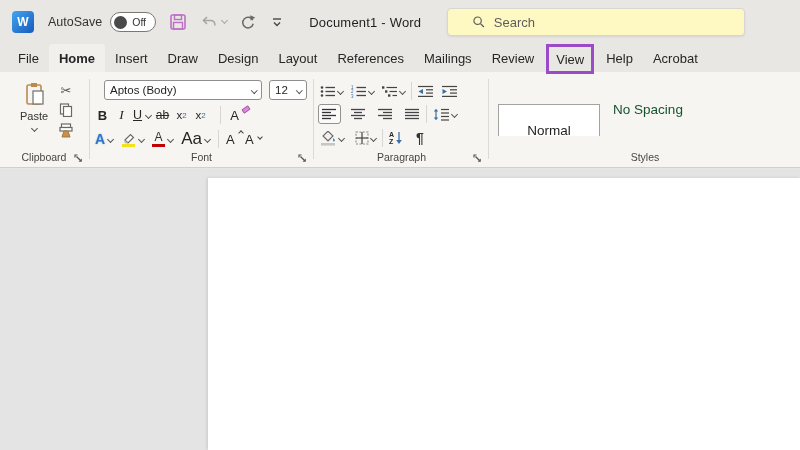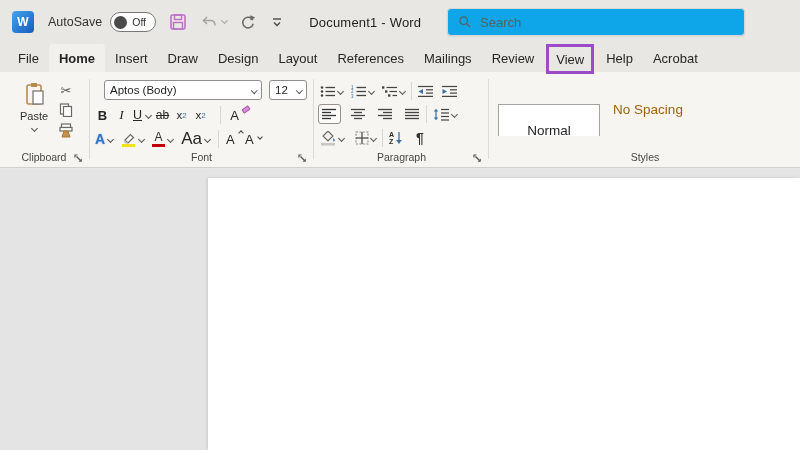--- a/index.html
+++ b/index.html
@@ -16,22 +16,22 @@
   .autosave { margin-left:14px; font-size:12.5px; color:#333; }
   .toggle { margin-left:8px; width:46px; height:20px; border:1px solid #7a7874;
     border-radius:10px; background:#fff; display:flex; align-items:center; cursor:pointer; }
   .knob { width:13px; height:13px; border-radius:50%; background:#4a4a4a; margin-left:3px; }
   .toggle-txt { font-size:10.5px; color:#333; margin-left:5px; }
   .tb-btn { margin-left:12px; display:flex; align-items:center; cursor:pointer; }
   .undo-chev { width:5px; height:5px; border-right:1.3px solid #a8a6a3;
     border-bottom:1.3px solid #a8a6a3; transform:rotate(45deg); margin-left:4px; margin-top:-3px; }
   .doc-title { margin-left:24px; font-size:13px; color:#1f1f1f; letter-spacing:.2px;text-align:right; }
   .search-box { position:absolute; left:447px; top:8px; width:298px; height:28px;
-    background:#0ea5e9; border:1px solid #D8D5D2; border-radius:4px;
-    box-shadow:0 1px 2px rgba(0,0,0,.08); display:flex; align-items:center; padding:0 10px; }
+    background:#fef9c3; border:1px solid #D8D5D2; border-radius:4px;
+    box-shadow:0 1px 2px rgba(0,0,0,.08); display:flex; align-items:center; padding:0 24px; }
   .search-box input { border:none; outline:none; background:transparent; font-size:13px;
     color:#444; margin-left:8px; width:230px; font-family:"Liberation Sans",sans-serif; }
   .search-box input::placeholder { color:#5f5d5b; opacity:1; }
 
   
   .tabrow { position:absolute; top:44px; left:0; width:800px; height:28px;
     background:#E9E7E4; display:flex; align-items:stretch; padding-left:8px; }
   .tab { font-size:13px; color:#262626; padding:0 10px; display:flex;
     align-items:center; cursor:pointer; white-space:nowrap; }
   .tab.active { font-weight:bold; background:#F2F0ED; border-radius:4px 4px 0 0; }
@@ -100,21 +100,21 @@
   .sort-letters { display:flex; flex-direction:column; font-size:7px; font-weight:bold;
     color:#262626; line-height:1.05; }
   .pilcrow { font-size:14px; color:#333; font-weight:bold; }
 
   
   .style-gallery { position:absolute; left:8px; top:10px; right:0; height:54px;
     display:flex; align-items:center; overflow:hidden; }
   .style-normal { width:102px; height:52px; background:#fff; border:1px solid #A5A3A0;
     display:flex; align-items:center; justify-content:center; font-size:13.5px;
     color:#1f1f1f; cursor:pointer;margin-top:42px; }
-  .style-nospacing { width:96px; text-align:center; font-size:13.5px; color:#a16207;
+  .style-nospacing { width:96px; text-align:center; font-size:13.5px; color:#14532d;
     cursor:pointer; }
   .style-heading { font-size:21px; color:#0F4761; margin-left:10px; white-space:nowrap;
     cursor:pointer; }
 
   
   .canvas { position:absolute; top:169px; left:0; width:800px; height:281px; background:#E4E4E4; }
   .page { position:absolute; left:208px; top:9px; right:0; bottom:0; background:#fff;
     box-shadow:-1px 0 3px rgba(0,0,0,.12); }
 
   svg { display:block; }

